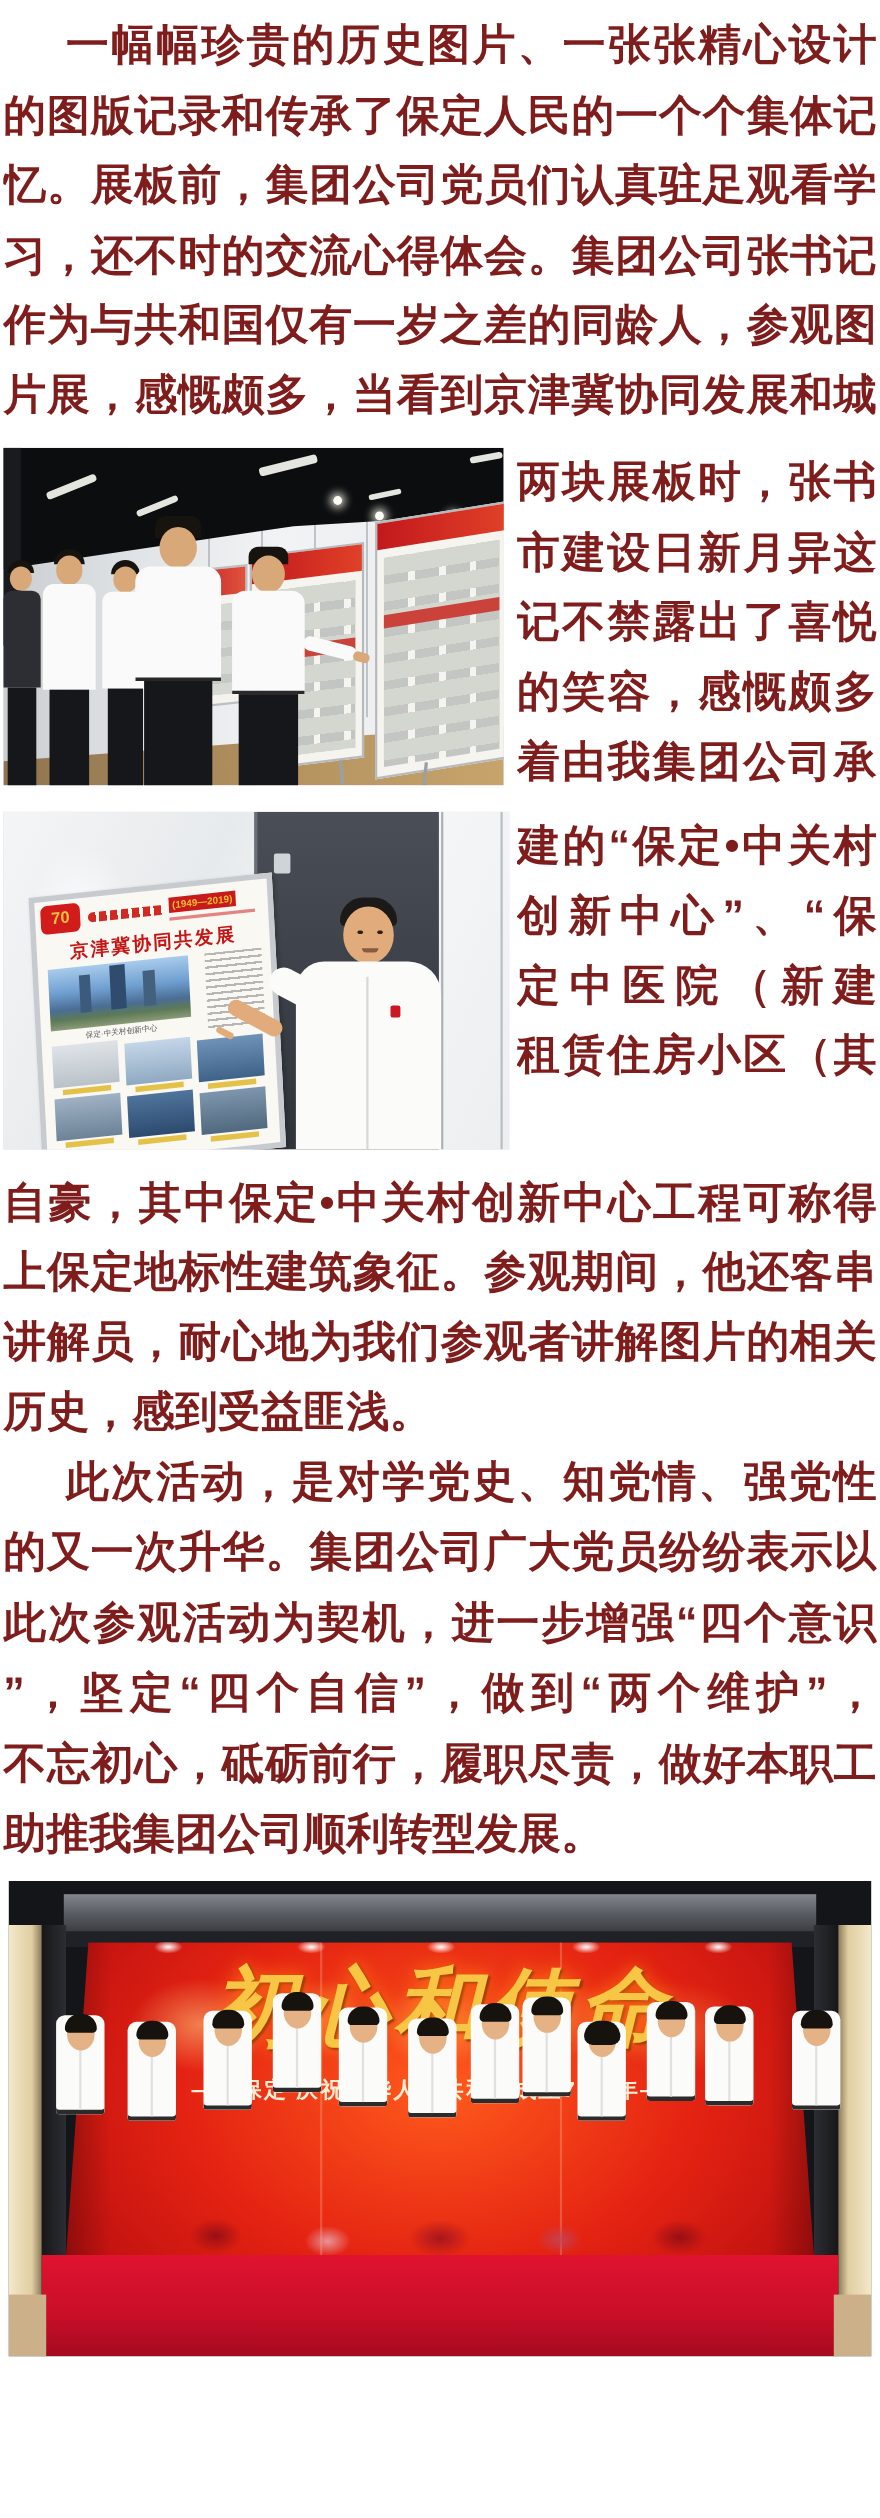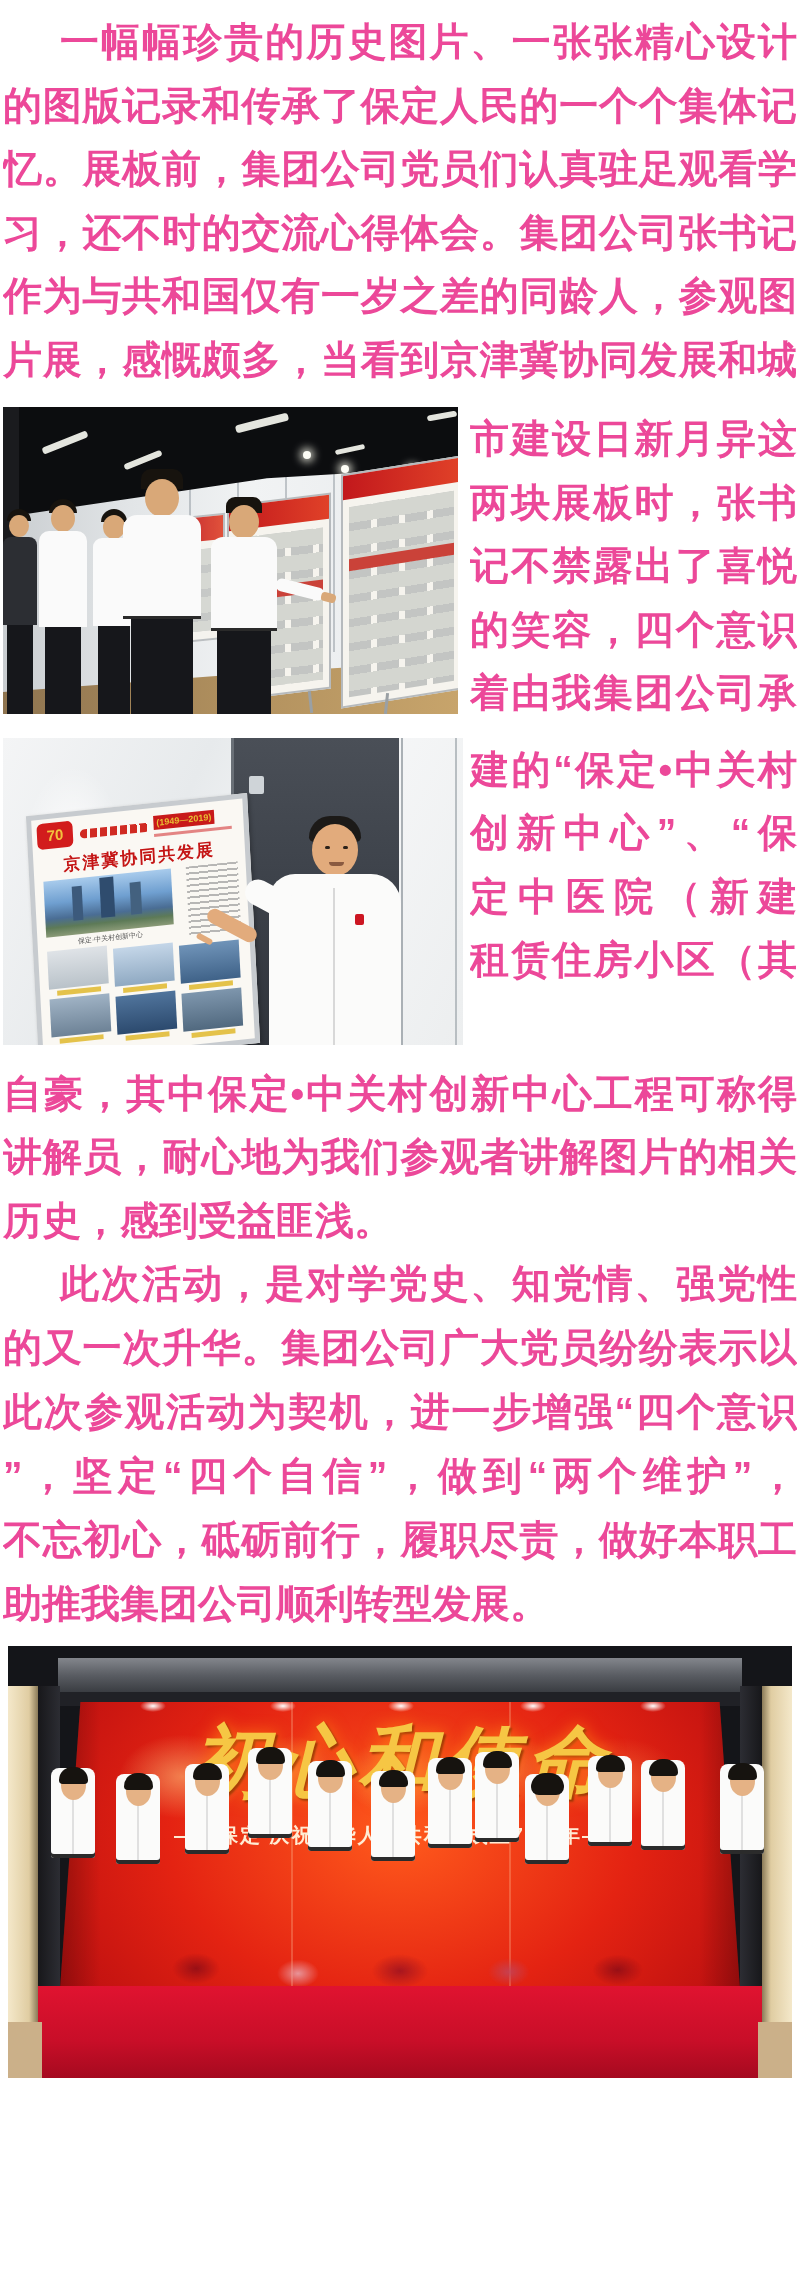--- a/index.html
+++ b/index.html
@@ -1,21 +1,21 @@
 <!DOCTYPE html>
 <html><head>
 <meta charset="utf-8">
 <style>
   html,body{margin:0;padding:0;background:#fff;}
   .page{position:relative;width:800px;height:2289px;background:#ffffff;overflow:hidden;
         font-family:"Liberation Sans",sans-serif;}
   .article{padding:10px 3px 0 3px;}
 
   
-  .line{height:63.5px;line-height:63.5px;font-size:39px;font-weight:700;color:#ec4899;
+  .line{height:63.5px;line-height:63.5px;font-size:39px;font-weight:700;color:#7f1d1d;
         text-align:justify;text-align-last:justify;overflow:hidden;}
   #para1-top .line:first-child{text-indent:57px;}
   #para2 .line:first-child{text-indent:57px;}
   #para1-rest .line:last-child{text-align-last:left;}
   #para2 .line:last-child{text-align-last:left;}
   #para2 .line{height:64px;line-height:64px;}
   #para1-rest{margin-top:17px;}
 
   .media-row{display:flex;align-items:flex-start;}
   #row1{margin-top:16px;}
@@ -280,24 +280,24 @@
         <div class="p1-person manB">
           <div class="hr"></div>
             <div class="hd"></div>
             <div class="tr"></div>
             <div class="pt"></div>
         </div>
         <div class="manB-arm"></div>
         <div class="manB-hand"></div>
       </div>
       <div class="side">
+          <div class="line">两块展板时，张书</div>
           <div class="line">市建设日新月异这</div>
-          <div class="line">两块展板时，张书</div>
           <div class="line">记不禁露出了喜悦</div>
-          <div class="line">的笑容，四个意识</div>
+          <div class="line">的笑容，感慨颇多</div>
           <div class="line">着由我集团公司承</div>
         </div>
     </div>
 
     <div class="media-row" id="row2">
       <div class="photo" id="photo2">
         <div class="p2-wall"></div>
         <div class="p2-gloss"></div>
         <div class="p2-door"></div>
         <div class="p2-door-edge"></div>
@@ -347,20 +347,21 @@
       <div class="side">
           <div class="line">建的“保定•中关村</div>
           <div class="line">创新中心”、“保</div>
           <div class="line">定中医院（新建楼）</div>
           <div class="line">租赁住房小区（其</div>
         </div>
     </div>
 
     <div id="para1-rest">
         <div class="line">自豪，其中保定•中关村创新中心工程可称得</div>
+        <div class="line">上保定地标性建筑象征。参观期间，他还客串</div>
         <div class="line">讲解员，耐心地为我们参观者讲解图片的相关</div>
         <div class="line">历史，感到受益匪浅。</div>
       </div>
 
     <div id="para2">
         <div class="line">此次活动，是对学党史、知党情、强党性</div>
         <div class="line">的又一次升华。集团公司广大党员纷纷表示以</div>
         <div class="line">此次参观活动为契机，进一步增强“四个意识</div>
         <div class="line">”，坚定“四个自信”，做到“两个维护”，</div>
         <div class="line">不忘初心，砥砺前行，履职尽责，做好本职工</div>

